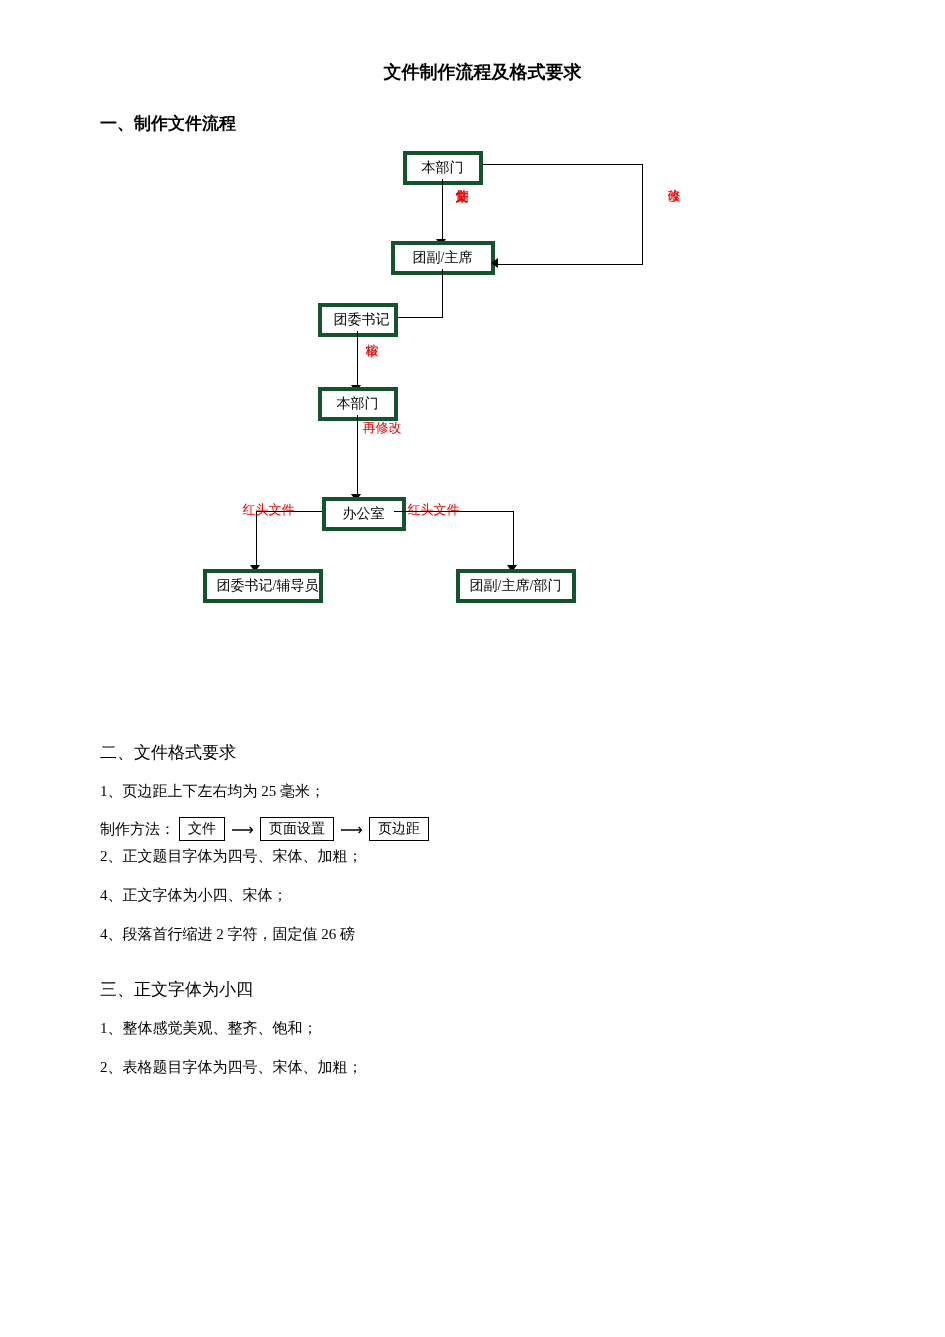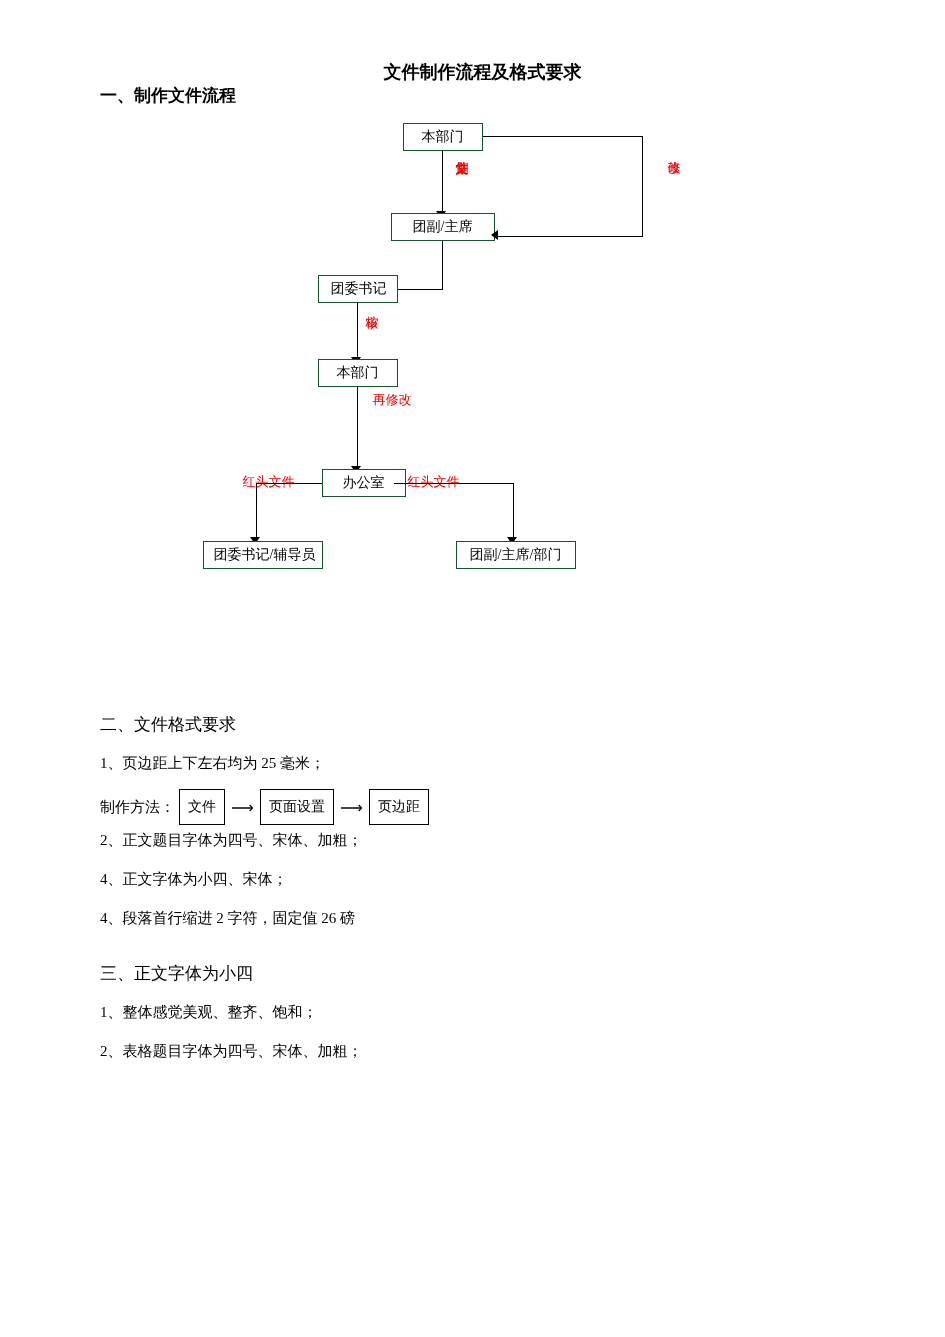--- a/index.html
+++ b/index.html
@@ -13,20 +13,21 @@
       font-size: 15px;
       color: #000;
       width: 945px;
       min-height: 1337px;
       padding: 60px 80px 60px 100px;
     }
     .page-title {
       text-align: center;
       font-size: 18px;
       font-weight: bold;
+      margin-bottom: 28px;
     }
     .section-title {
       font-size: 17px;
       font-weight: bold;
       margin-bottom: 16px;
     }
     .section-title-2 {
       font-size: 17px;
       font-weight: normal;
       margin-bottom: 14px;
@@ -36,21 +37,21 @@
     
     .flowchart {
       position: relative;
       width: 480px;
       margin: 0 auto 30px auto;
       height: 560px;
     }
 
     .fc-box {
       position: absolute;
-      border: 1px solid #14532d;
+      border: 4px solid #14532d;
       padding: 4px 10px;
       background: #fff;
       font-size: 14px;
       text-align: center;
       white-space: nowrap;
     }
 
     .fc-red {
       color: #e00;
       font-size: 14px;
@@ -63,21 +64,21 @@
       line-height: 1.8;
     }
     .method-line {
       display: flex;
       align-items: center;
       margin-bottom: 2px;
       font-size: 15px;
     }
     .method-box {
       border: 1px solid #000;
-      padding: 8px 8px;
+      padding: 2px 8px;
       font-size: 14px;
       margin: 0 4px;
     }
     .method-arrow {
       font-size: 16px;
       margin: 0 2px;
     }
   </style>
 </head>
 <body>
@@ -129,21 +130,21 @@
   <div style="position:absolute; left:108px; top:234px; width:0; height:0; border-left:5px solid transparent; border-right:5px solid transparent; border-top:7px solid #000;"></div>
 
   <div class="fc-red" style="left:120px; top:182px; font-size:13px; writing-mode:vertical-rl; text-orientation:upright; color:#e00;">
     审核
   </div>
 
   <div class="fc-box" style="left:75px; top:236px; width:80px;">
     <span>本部门</span>
   </div>
 
-  <div class="fc-red" style="left:120px; top:268px; font-size:13px; color:#e00;margin-left:10px;">
+  <div class="fc-red" style="left:120px; top:268px; font-size:13px; color:#e00;">
     再修改
   </div>
 
   <div style="position:absolute; left:114px; top:264px; width:1px; height:80px; background:#000;"></div>
   <div style="position:absolute; left:108px; top:343px; width:0; height:0; border-left:5px solid transparent; border-right:5px solid transparent; border-top:7px solid #000;"></div>
 
   <div class="fc-box" style="left:79px; top:346px; width:84px;">
     <span>办公室</span>
   </div>
 

